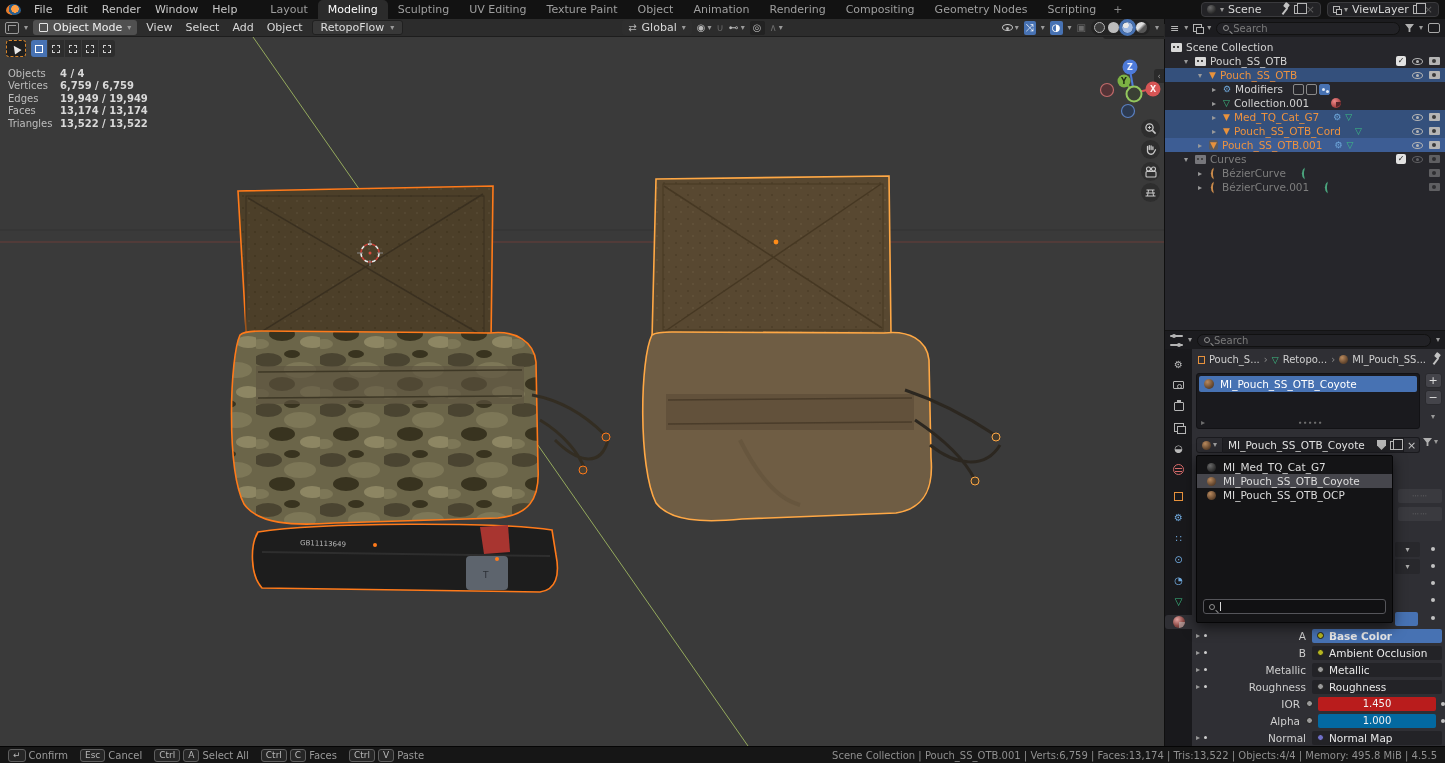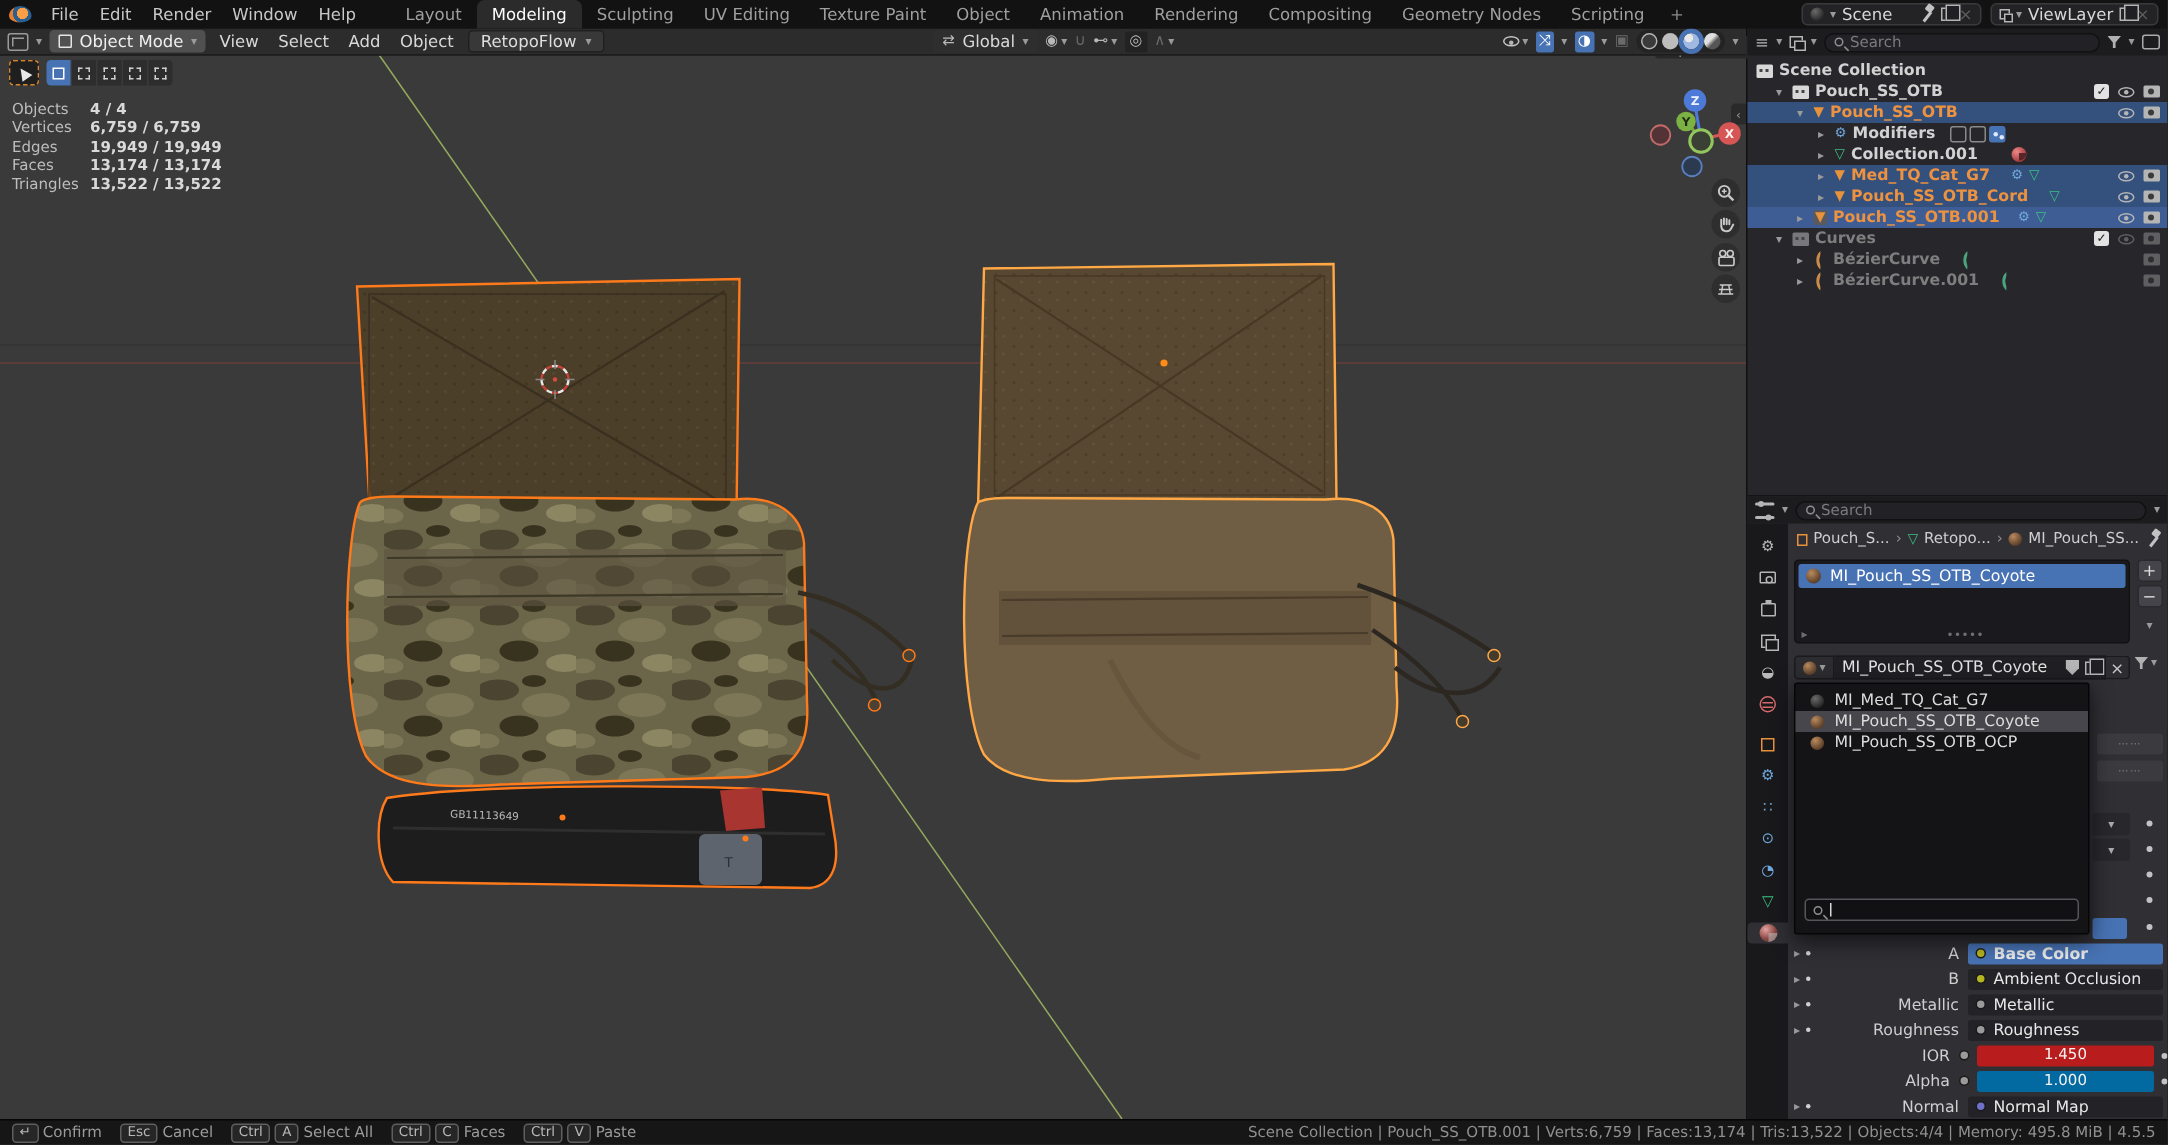--- a/index.html
+++ b/index.html
@@ -75,21 +75,21 @@
   .searchbox { flex:1; background:#222226; border:1px solid #111; border-radius:8px; height:13px; display:flex; align-items:center; gap:4px; padding:0 6px; color:#8a8a8a; }
   .searchbox input { background:transparent; border:none; outline:none; color:#bbb; font-size:10px; width:100%; font-family:"DejaVu Sans",sans-serif; }
   .searchbox input::placeholder { color:#7b7b7b; }
   .mag { width:6px; height:6px; border:1px solid #8f8f8f; border-radius:50%; position:relative; flex:none; }
   .mag::after { content:""; position:absolute; width:4px; height:1px; background:#8f8f8f; left:5px; top:6px; transform:rotate(45deg); }
   .funnel { width:9px; height:8px; clip-path:polygon(0 0,100% 0,60% 55%,60% 100%,40% 100%,40% 55%); background:#b0b0b0; }
   .newcoll { width:12px; height:10px; border:1px solid #aaa; border-radius:2px; position:relative; }
 
   .otree { padding-top:3px; position:relative; }
   .orow { height:14px; display:flex; align-items:center; gap:4px; position:relative; color:#d2d2d2; font-size:10.5px; }
-  .orow .rlabel { white-space:nowrap;font-weight:bold; }
+  .orow .rlabel { white-space:nowrap; }
   .orow.sel { background:#34507c; }
   .orow.active-row { background:#3d5d94; }
   .orow .orange { color:#ec9240; }
   .orow.dim, .orow.dim .rlabel { color:#7e7e7e; }
   .tri-or { color:#e8923c; font-size:9px; }
   .tri-gr { color:#3cc084; font-size:9px; }
   .wr { color:#6fa8dc; font-size:9px; }
   .arrow { width:10px; text-align:center; color:#9a9a9a; font-size:8px; flex:none; }
   .coll-ic { width:11px; height:9px; background:#d8d8d8; border-radius:1px; position:relative; flex:none; }
   .coll-ic::after{ content:""; position:absolute; left:2px; top:3px; width:2px; height:2px; background:#444; box-shadow:4px 0 0 #444; }

